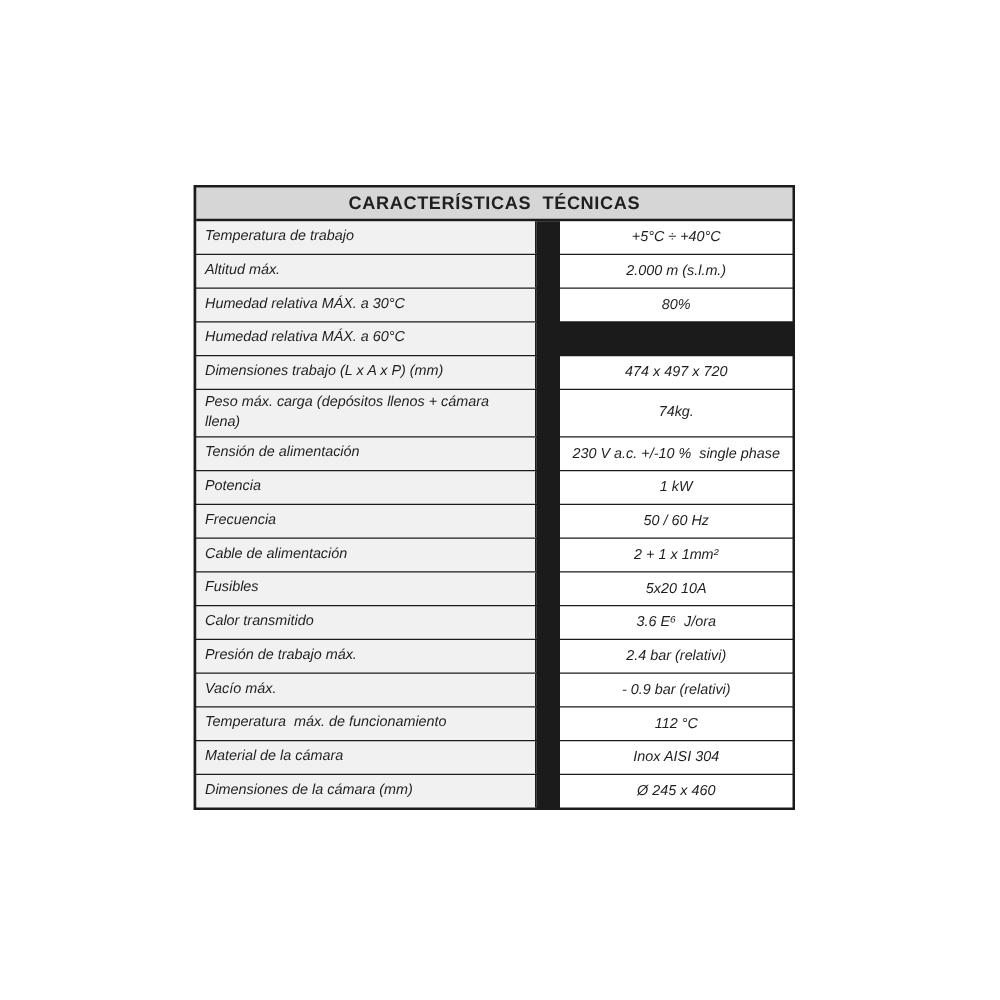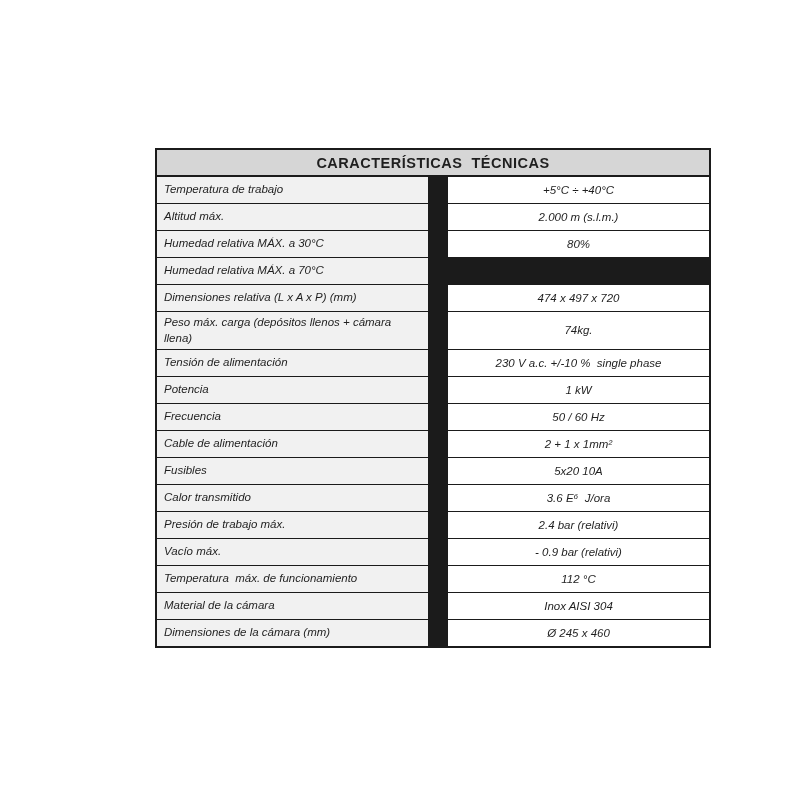--- a/index.html
+++ b/index.html
@@ -8,21 +8,21 @@
     width: 800px;
     height: 800px;
     background: var(--page-bg, #ffffff);
     font-family: "Liberation Sans", "DejaVu Sans", sans-serif;
   }
 
   .spec-table {
     position: absolute;
     left: 155px;
     top: 148px;
-    width: 556px;
+    width: 481px;
     border: 2px solid var(--border-c, #1b1b1b);
     box-sizing: border-box;
     background: var(--border-c, #1b1b1b);
   }
 
   .header-row {
     background: var(--header-bg, #d6d6d6);
     border-bottom: 2px solid var(--border-c, #1b1b1b);
     height: 25px;
     display: flex;
@@ -89,25 +89,25 @@
     <div class="cell label">Altitud máx.</div>
     <div class="cell value">2.000 m (s.l.m.)</div>
   </div>
 
   <div class="row">
     <div class="cell label">Humedad relativa MÁX. a 30°C</div>
     <div class="cell value">80%</div>
   </div>
 
   <div class="row">
-    <div class="cell label">Humedad relativa MÁX. a 70°C</div>
+    <div class="cell label">Humedad relativa MÁX. a 60°C</div>
   </div>
 
   <div class="row">
-    <div class="cell label">Dimensiones relativa (L x A x P) (mm)</div>
+    <div class="cell label">Dimensiones trabajo (L x A x P) (mm)</div>
     <div class="cell value">474 x 497 x 720</div>
   </div>
 
   <div class="row">
     <div class="cell label">Peso máx. carga (depósitos llenos + cámara llena)</div>
     <div class="cell value">74kg.</div>
   </div>
 
   <div class="row">
     <div class="cell label">Tensión de alimentación</div>

